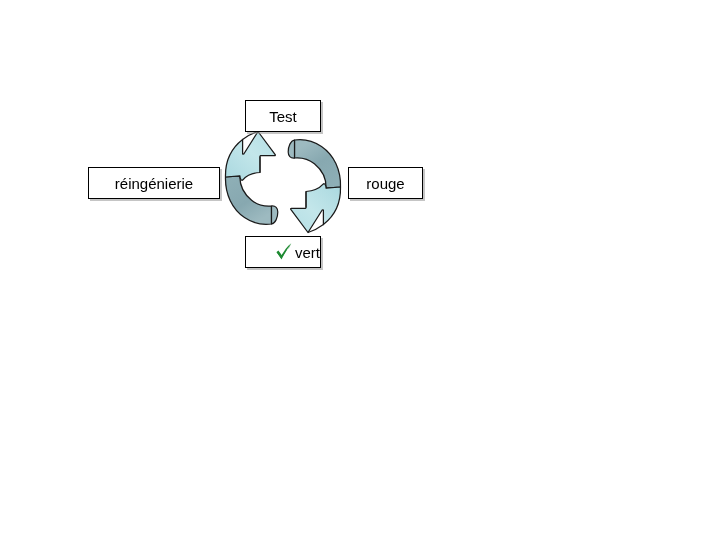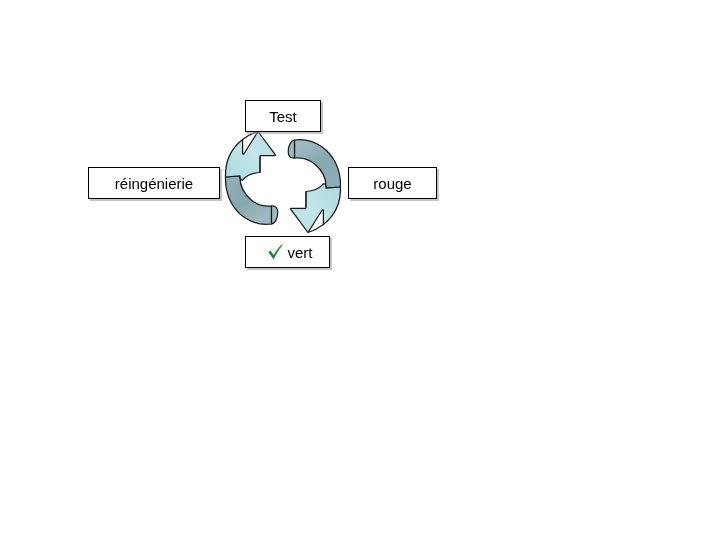--- a/index.html
+++ b/index.html
@@ -32,23 +32,23 @@
     justify-content: center;
     font-size: 15px;
     line-height: 1;
     color: #000000;
     white-space: nowrap;
   }
   .node-label { display: inline-block; }
 
   #box-test        { left: 245px; top: 100px; width: 76px;  height: 32px; }
   #box-reingenierie{ left: 88px;  top: 167px; width: 132px; height: 32px; }
-  #box-rouge       { left: 348px; top: 167px; width: 89px;  height: 32px; }
-  #box-vert        { left: 245px; top: 236px; width: 85px;  height: 32px;
-                     justify-content: center; padding-left: 5px; }
+  #box-rouge       { left: 348px; top: 167px; width: 75px;  height: 32px; }
+  #box-vert        { left: 245px; top: 236px; width: 76px;  height: 32px;
+                     justify-content: flex-end; padding-left: 5px; }
 
   .check-icon {
     display: inline-block;
     width: 18px;
     height: 22px;
     margin-right: 2px;
     flex: 0 0 auto;
   }
   .check-icon svg { display: block; }
 

